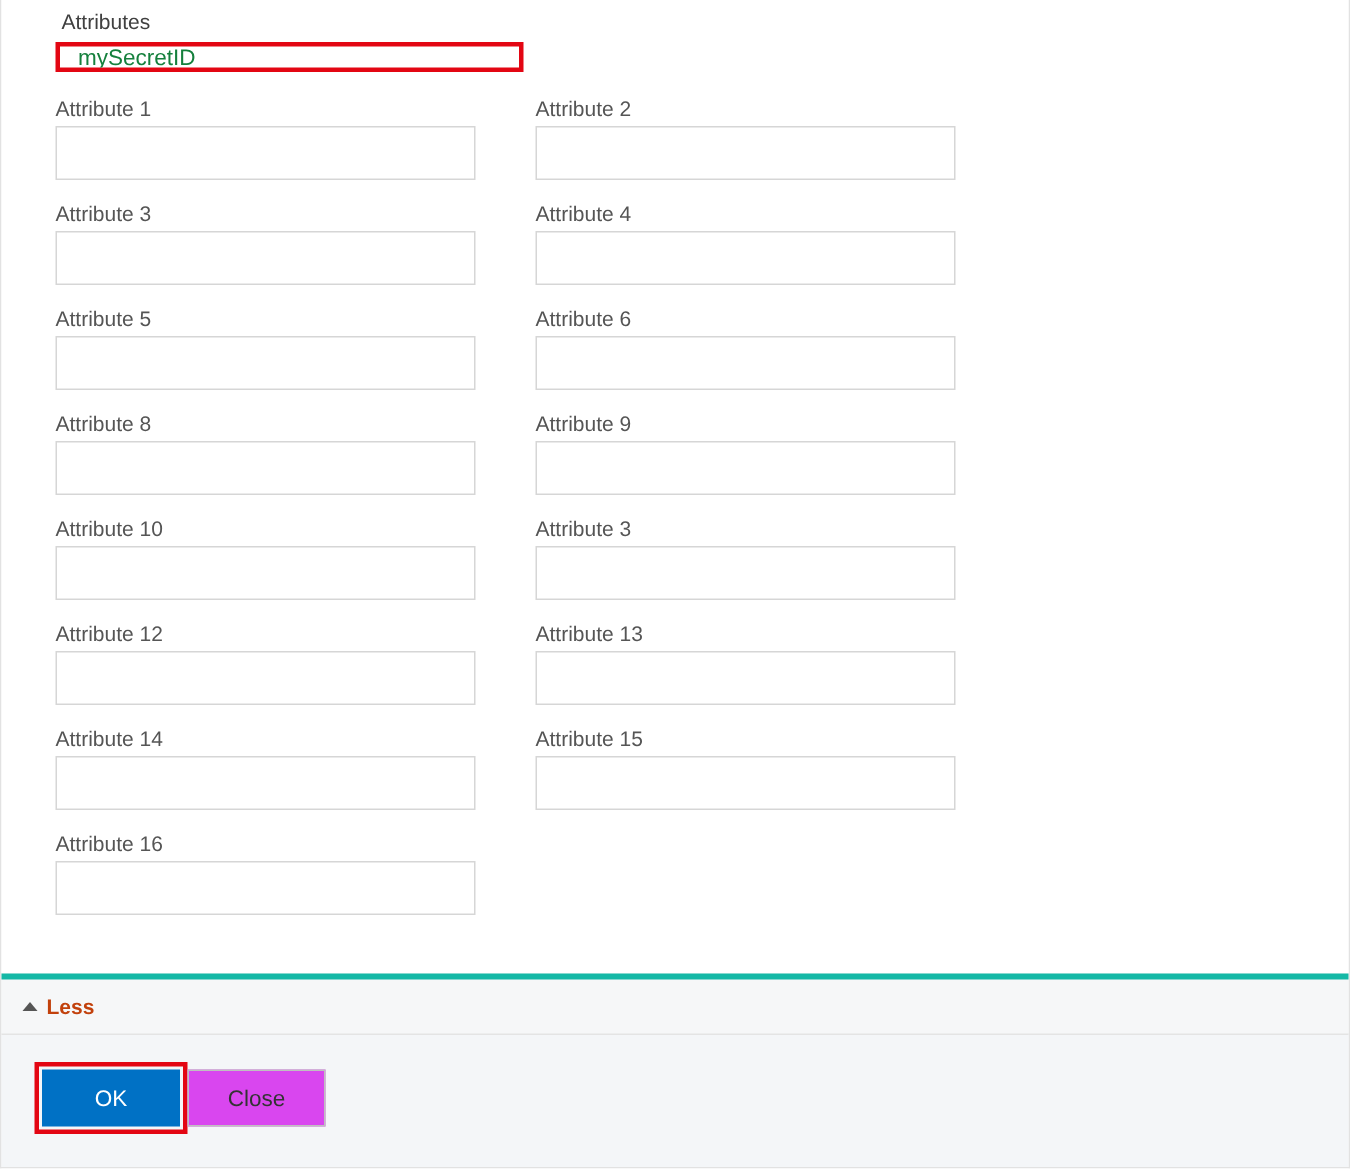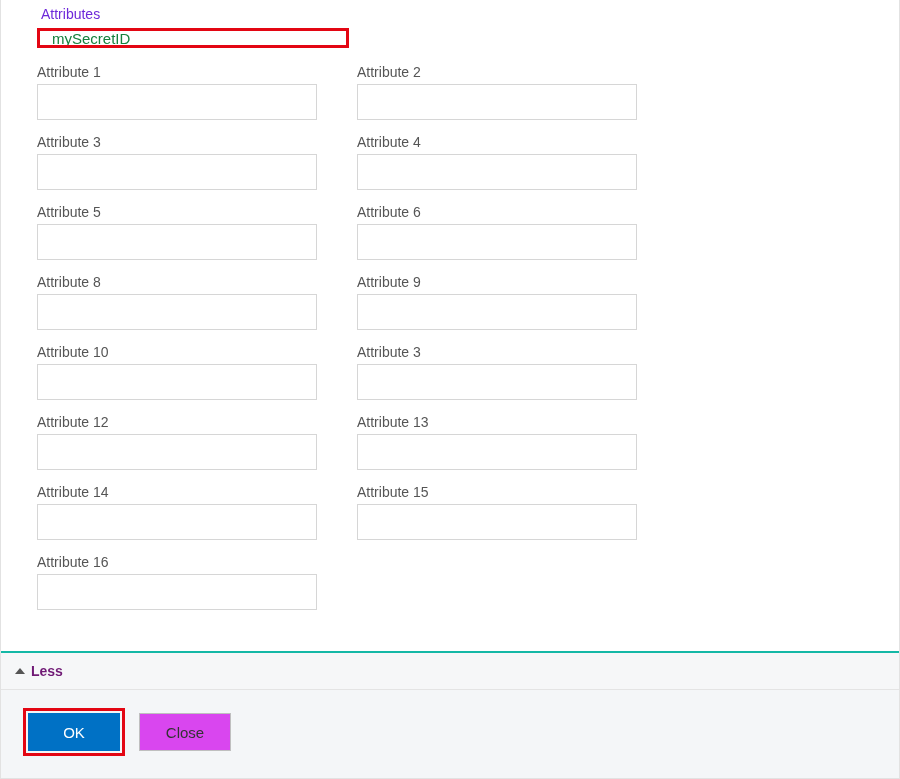--- a/index.html
+++ b/index.html
@@ -12,21 +12,21 @@
     display: flex;
     flex-direction: column;
   }
   .scroll-area {
     flex: 1 1 auto;
     padding: 6px 36px 20px 36px;
     background: #fff;
   }
   .section-label {
     font-size: 14px;
-    color: #6d28d9;
+    color: #404040;
     margin-bottom: 6px;
     margin-left: 4px;
   }
   .primary-input-wrap {
     margin-bottom: 16px;
   }
   .primary-input {
     width: 312px;
     height: 20px;
     border: 3px solid #e30613;
@@ -52,43 +52,42 @@
   .attr-input {
     width: 100%;
     height: 36px;
     border: 1px solid #d6d6d6;
     background: #fff;
     padding: 0 8px;
     font-size: 14px;
     outline: none;
   }
   .less-bar {
-    border-top: 2px solid #14b8a6;
+    border-top: 4px solid #14b8a6;
     background: #f6f7f8;
     padding: 10px 14px;
     display: flex;
     align-items: center;
     gap: 6px;
-    color: #701a75;
+    color: #c2410c;
     font-size: 14px;
     font-weight: 600;
     cursor: pointer;
   }
   .less-bar .tri {
     width: 0; height: 0;
     border-left: 5px solid transparent;
     border-right: 5px solid transparent;
     border-bottom: 6px solid #555;
   }
   .button-bar {
     background: #f4f6f8;
     border-top: 1px solid #e4e4e4;
     padding: 18px 22px 22px 22px;
     display: flex;
-    gap: 14px;
     align-items: center;
   }
   .ok-highlight {
     border: 3px solid #e30613;
     padding: 2px;
     display: inline-block;
   }
   .btn {
     height: 38px;
     min-width: 92px;

